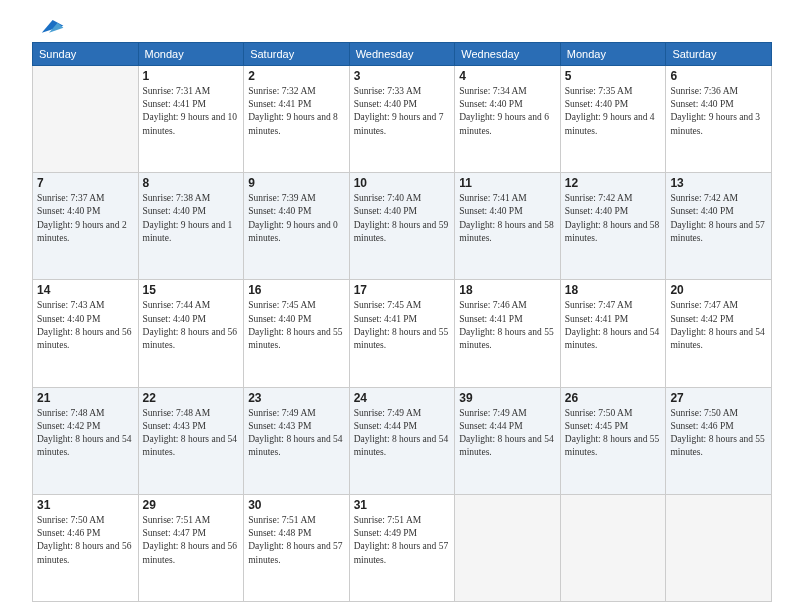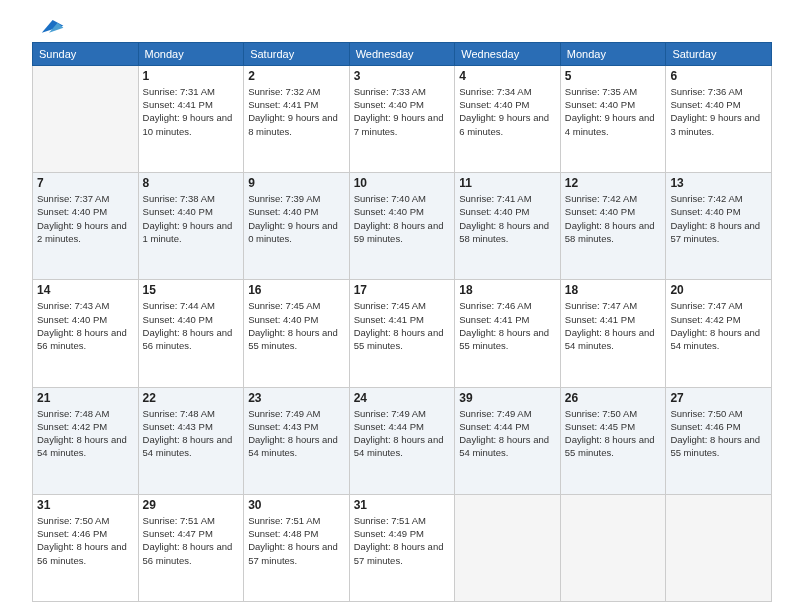--- a/index.html
+++ b/index.html
@@ -89,20 +89,21 @@
     .cell-date {
       font-size: 12px;
       font-weight: bold;
       color: #222;
       margin-bottom: 2px;
     }
     .cell-info {
       font-size: 9.5px;
       color: #333;
       line-height: 1.4;
+      font-family: Liberation Serif, serif;
     }
     .row-shaded td {
       background: #f0f4f8;
     }
   </style>
 </head>
 <body>
 
 <div class="page">
   <div class="header">

